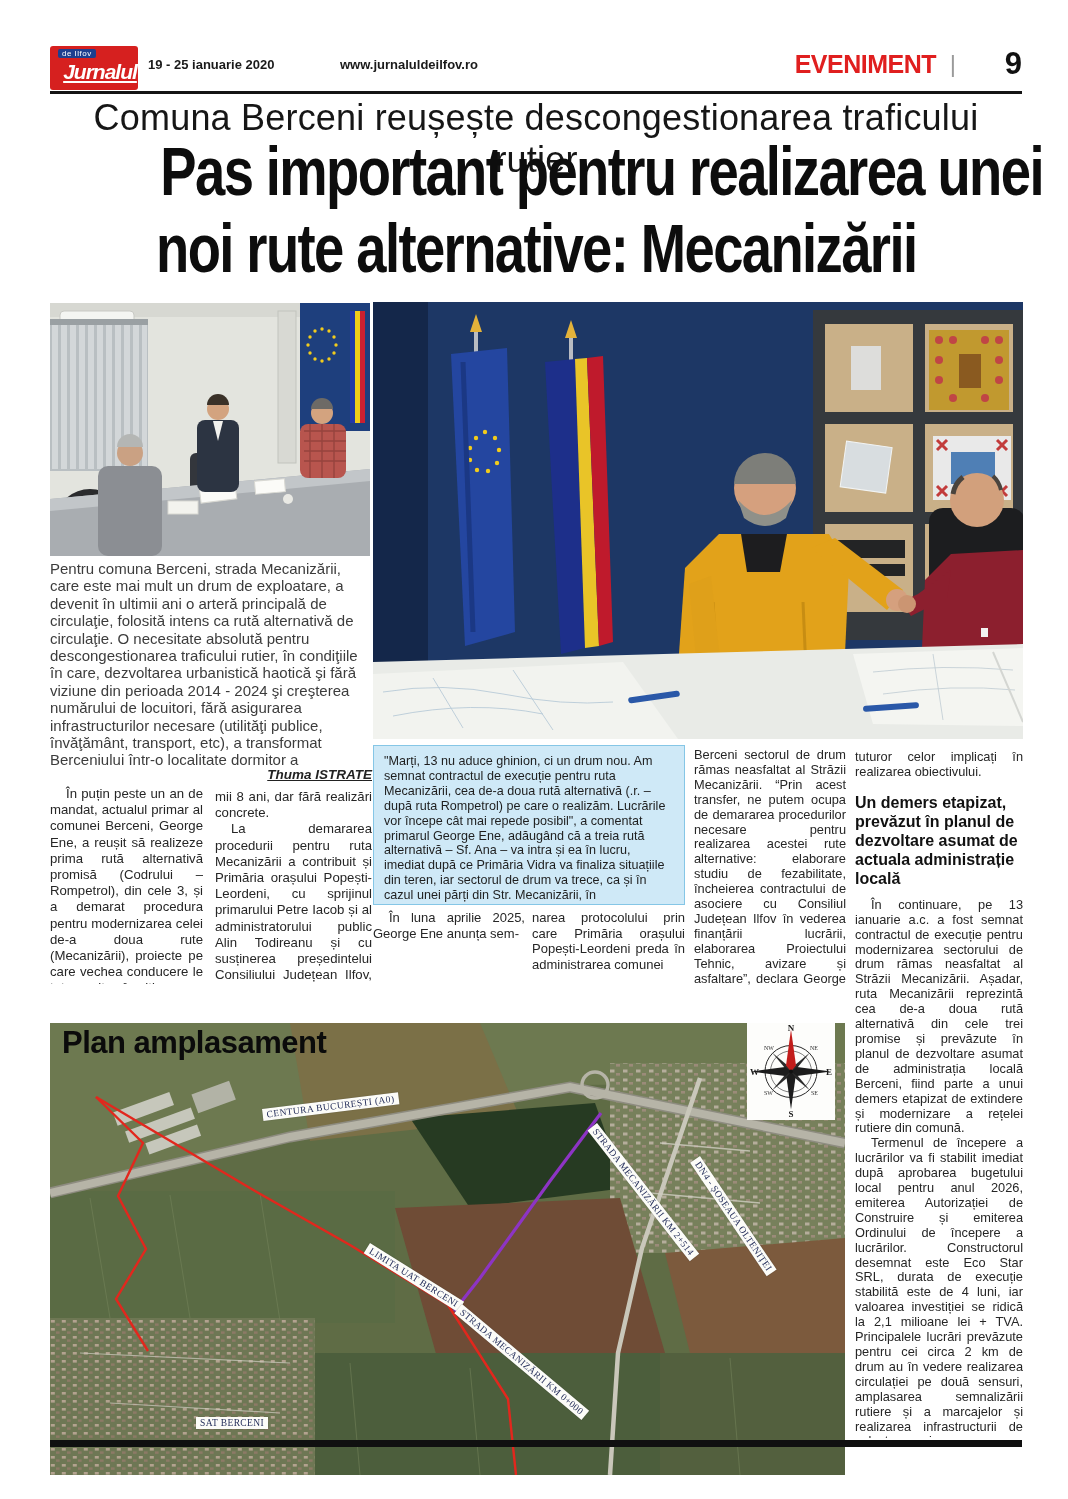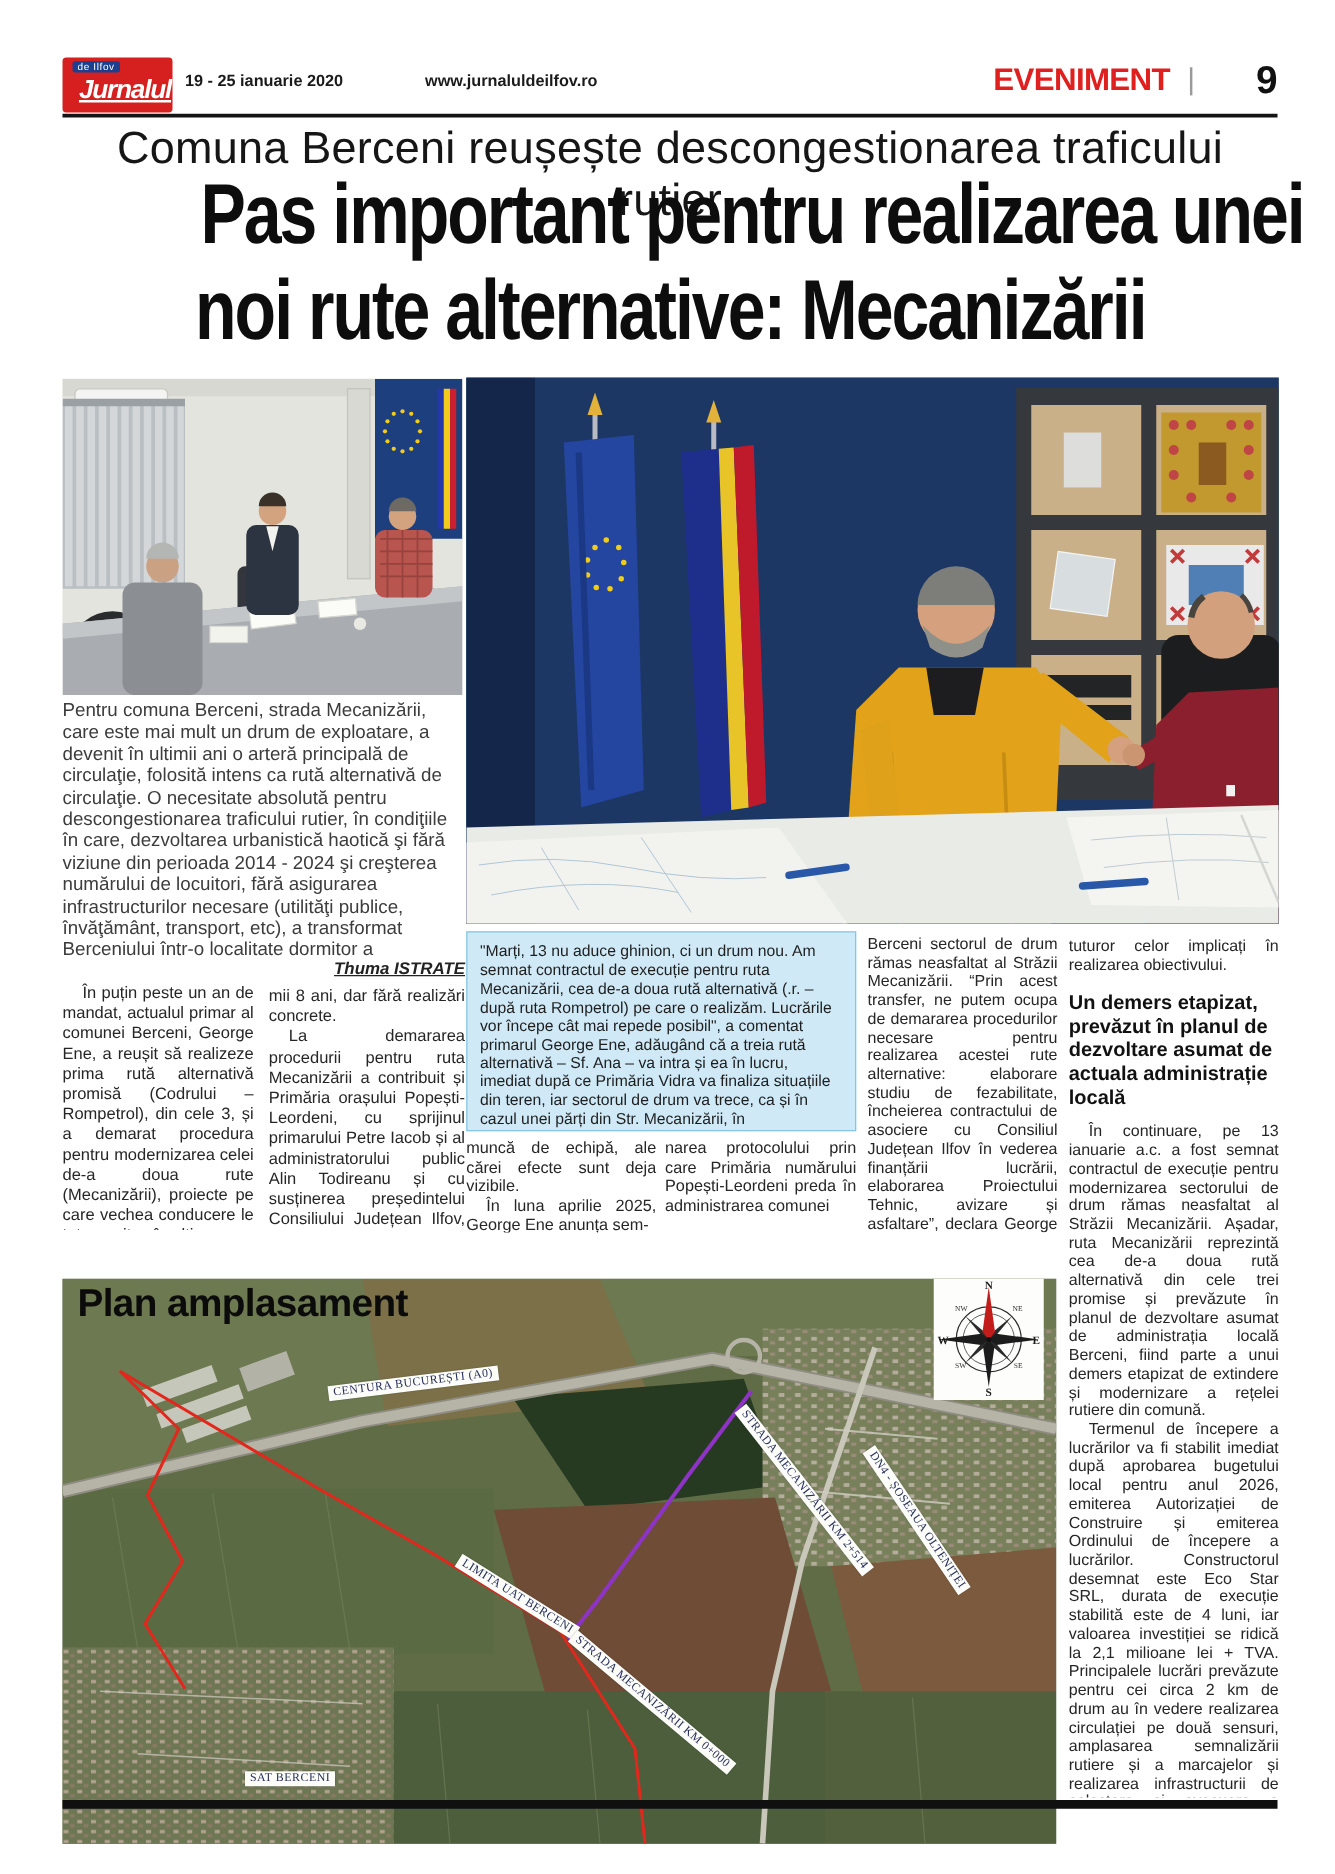--- a/index.html
+++ b/index.html
@@ -284,25 +284,24 @@
     <p class="ind">În puțin peste un an de mandat, actualul primar al comunei Berceni, George Ene, a reușit să realizeze prima rută alternativă promisă (Codrului – Rompetrol), din cele 3, și a demarat procedura pentru modernizarea celei de-a doua rute (Mecanizării), proiecte pe care vechea conducere le tot promitea în ulti-</p>
   </div>
   <div class="bodycol col2">
     <p>mii 8 ani, dar fără realizări concrete.</p>
     <p class="ind">La demararea procedurii pentru ruta Mecanizării a contribuit și Primăria orașului Popești-Leordeni, cu sprijinul primarului Petre Iacob și al administratorului public Alin Todireanu și cu susținerea președintelui Consiliului Județean Ilfov, Hubert Thuma. A fost, așadar, o</p>
   </div>
 
   <div class="quotebox">"Marți, 13 nu aduce ghinion, ci un drum nou. Am semnat contractul de execuție pentru ruta Mecanizării, cea de-a doua rută alternativă (.r. – după ruta Rompetrol) pe care o realizăm. Lucrările vor începe cât mai repede posibil", a comentat primarul George Ene, adăugând că a treia rută alternativă – Sf. Ana – va intra și ea în lucru, imediat după ce Primăria Vidra va finaliza situațiile din teren, iar sectorul de drum va trece, ca și în cazul unei părți din Str. Mecanizării, în administrarea comunei Berceni.</div>
 
   <div class="bodycol col3">
-    <p>muncă de echipă, ale cărei efecte sunt deja vizibile.</p>
     <p class="ind">În luna aprilie 2025, George Ene anunța sem-</p>
   </div>
   <div class="bodycol col4">
-    <p>narea protocolului prin care Primăria numărului Popești-Leordeni preda în administrarea comunei</p>
+    <p>narea protocolului prin care Primăria orașului Popești-Leordeni preda în administrarea comunei</p>
   </div>
   <div class="bodycol col5">
     <p>Berceni sectorul de drum rămas neasfaltat al Străzii Mecanizării. “Prin acest transfer, ne putem ocupa de demararea procedurilor necesare pentru realizarea acestei rute alternative: elaborare studiu de fezabilitate, încheierea contractului de asociere cu Consiliul Județean Ilfov în vederea finanțării lucrării, elaborarea Proiectului Tehnic, avizare și asfaltare”, declara George Ene, mulțumind</p>
   </div>
   <div class="bodycol col6">
     <p>tuturor celor implicați în realizarea obiectivului.</p>
     <p class="subhead">Un demers etapizat, prevăzut în planul de dezvoltare asumat de actuala administrație locală</p>
     <p class="ind">În continuare, pe 13 ianuarie a.c. a fost semnat contractul de execuție pentru modernizarea sectorului de drum rămas neasfaltat al Străzii Mecanizării. Așadar, ruta Mecanizării reprezintă cea de-a doua rută alternativă din cele trei promise și prevăzute în planul de dezvoltare asumat de administrația locală Berceni, fiind parte a unui demers etapizat de extindere și modernizare a rețelei rutiere din comună.</p>
     <p class="ind">Termenul de începere a lucrărilor va fi stabilit imediat după aprobarea bugetului local pentru anul 2026, emiterea Autorizației de Construire și emiterea Ordinului de începere a lucrărilor. Constructorul desemnat este Eco Star SRL, durata de execuție stabilită este de 4 luni, iar valoarea investiției se ridică la 2,1 milioane lei + TVA. Principalele lucrări prevăzute pentru cei circa 2 km de drum au în vedere realizarea circulației pe două sensuri, amplasarea semnalizării rutiere și a marcajelor și realizarea infrastructurii de colectare și evacuare a apelor pluviale.</p>
   </div>

